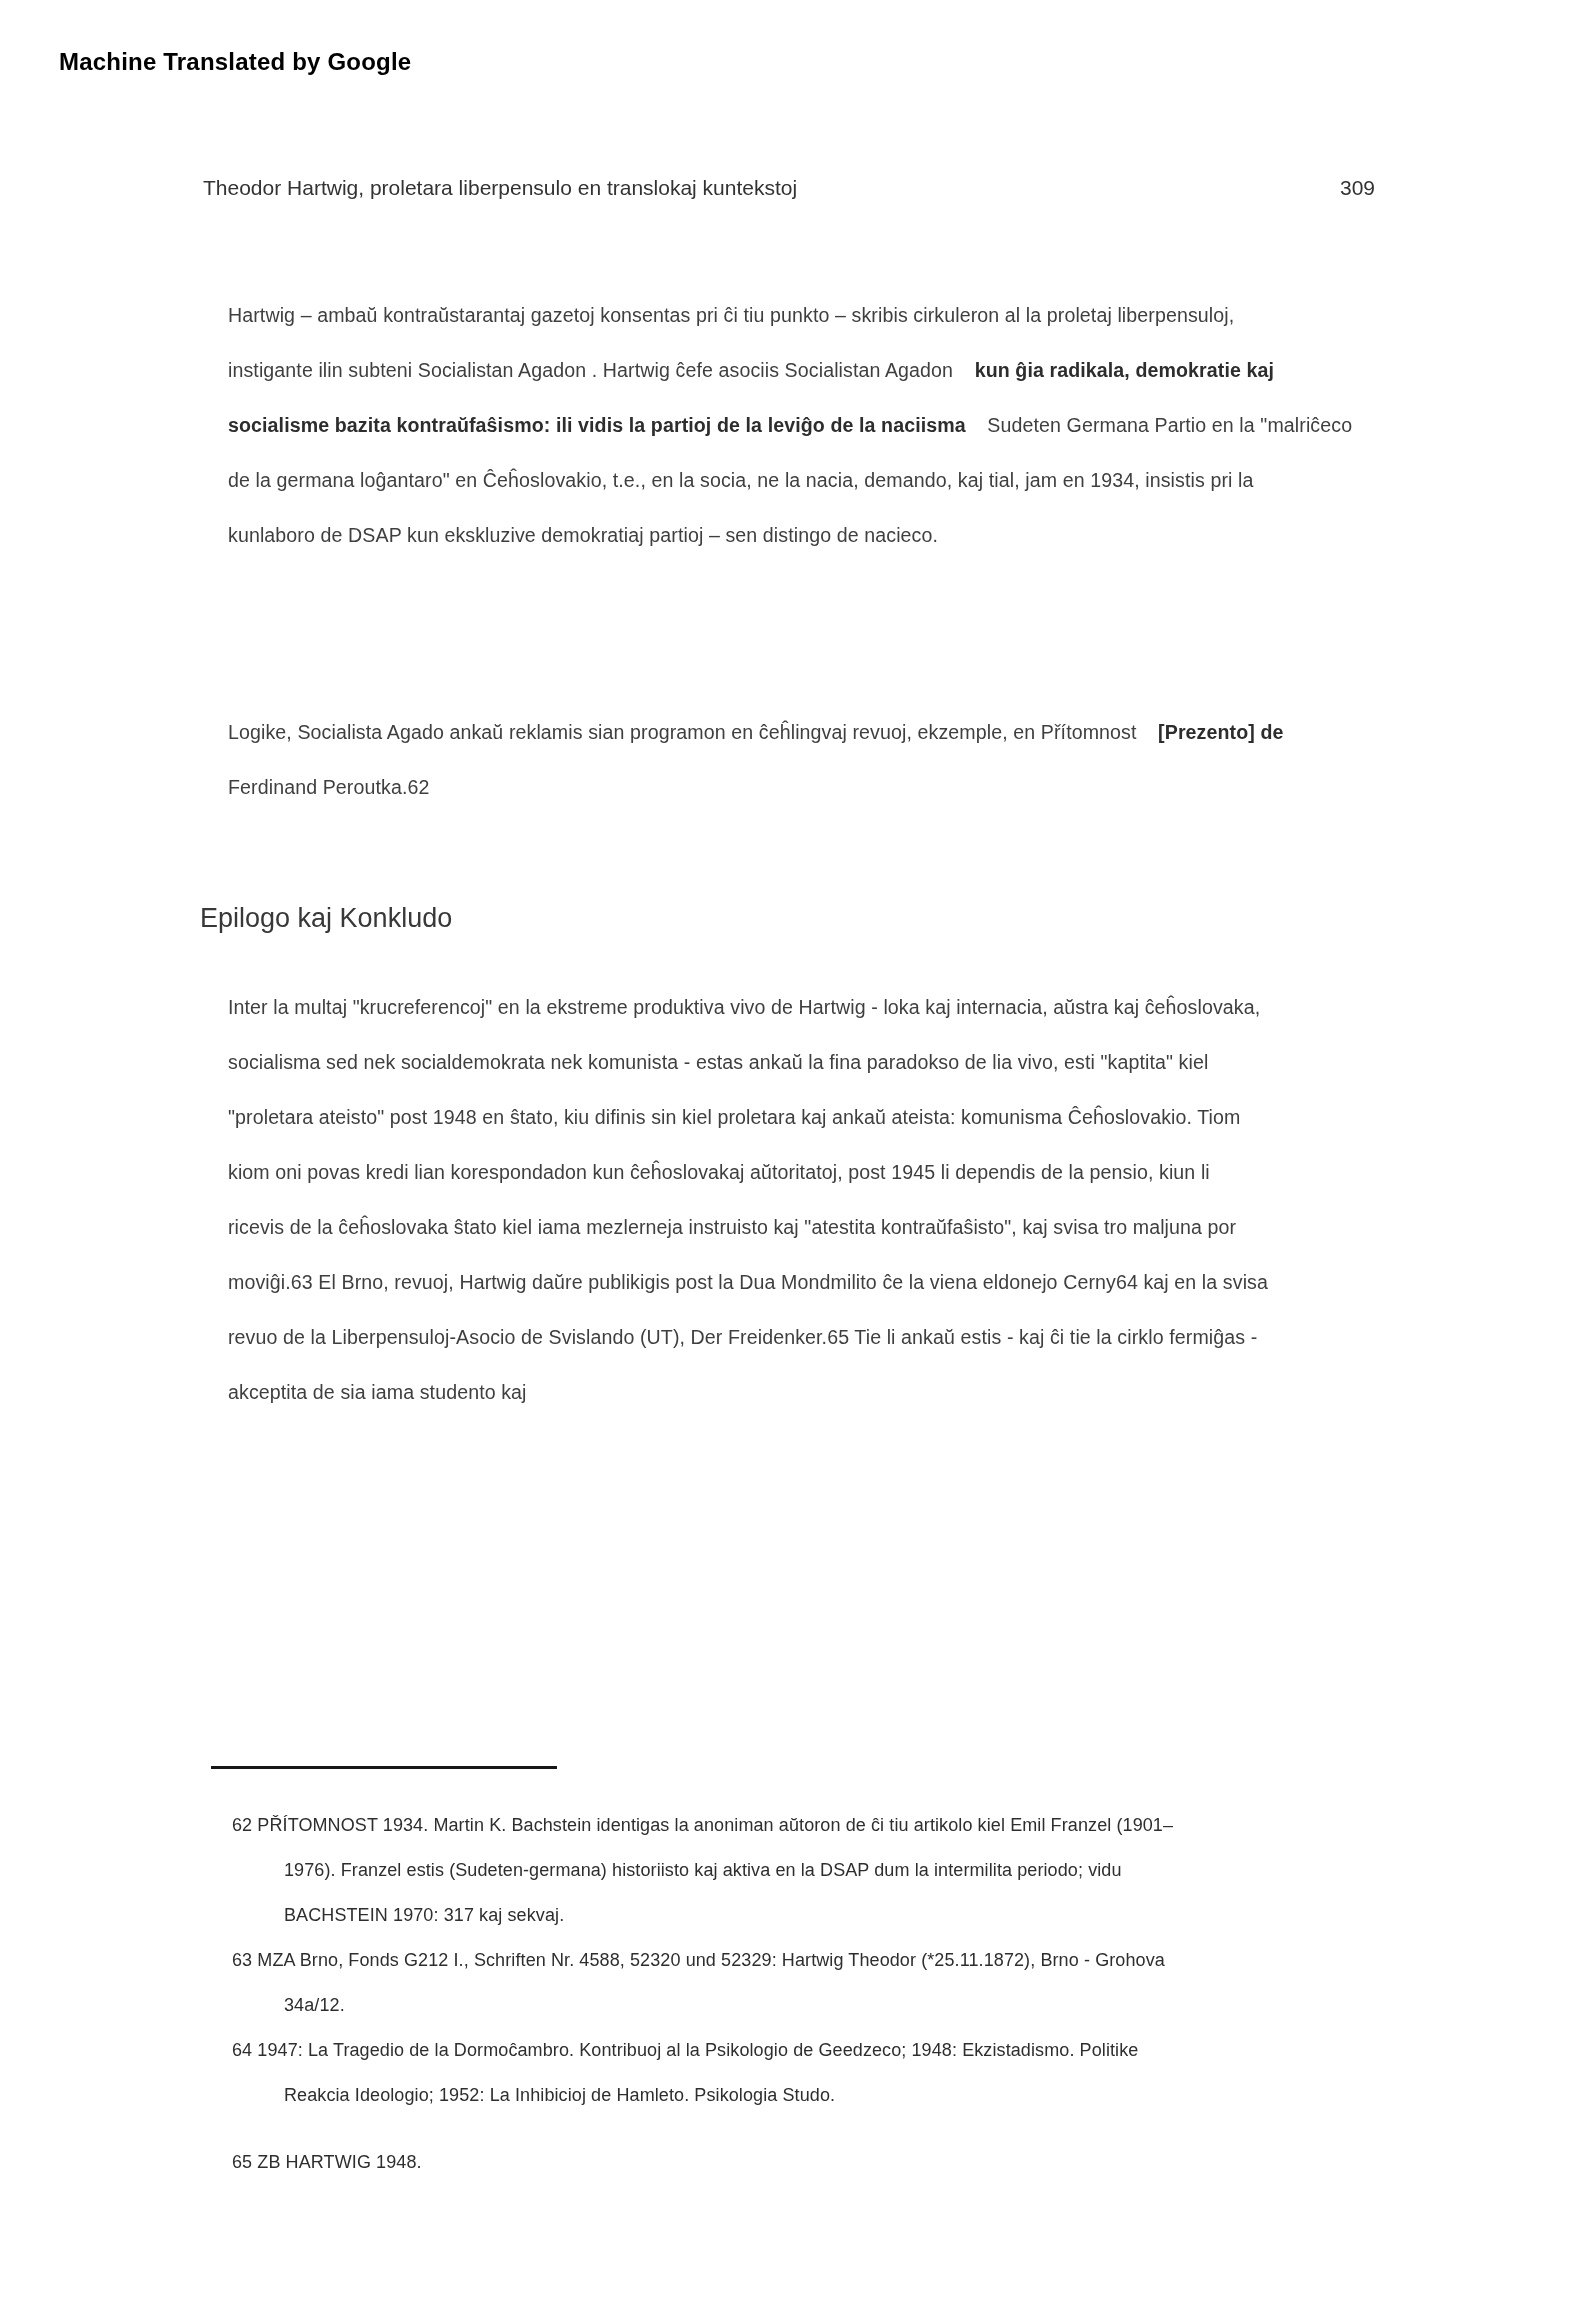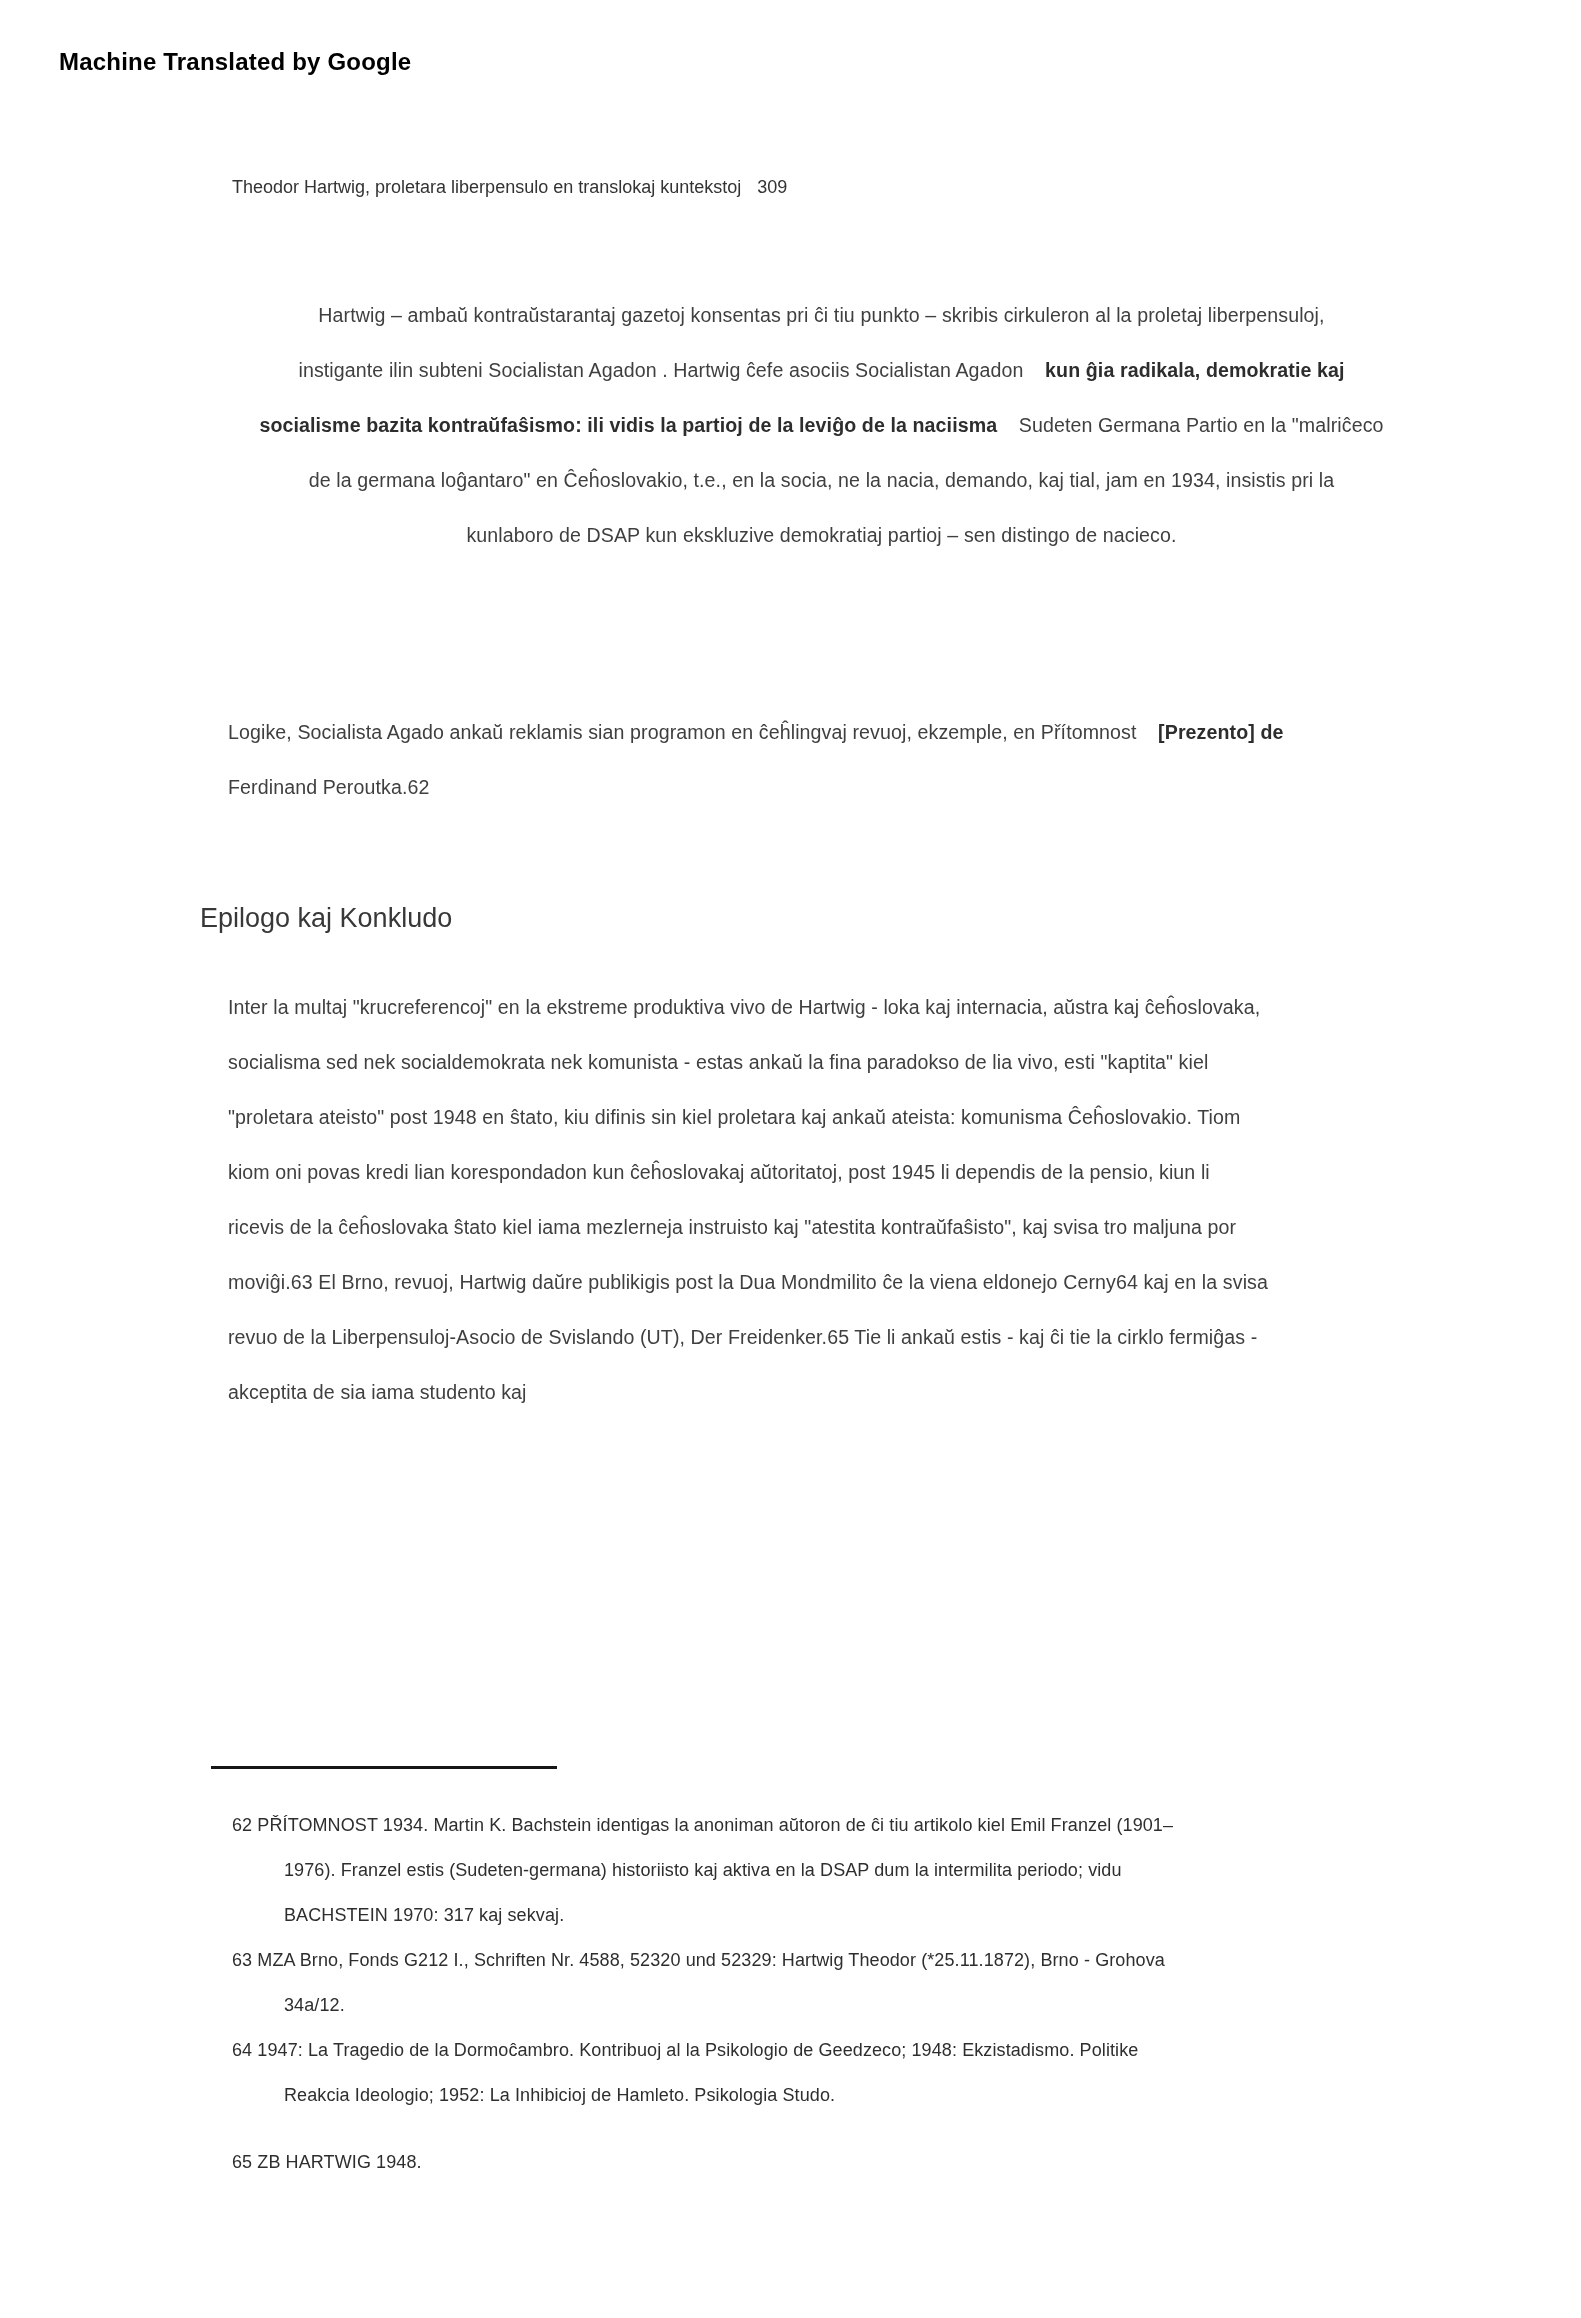--- a/index.html
+++ b/index.html
@@ -18,40 +18,41 @@
     left: 27px;
     top: 16px;
     font-size: 24px;
     font-weight: bold;
     color: #000000;
     letter-spacing: 0.2px;
     white-space: nowrap;
   }
   .title-row {
     position: absolute;
-    left: 192px;
+    left: 163px;
     top: 134px;
     width: 1188px;
     display: flex;
+    justify-content: space-between;
     align-items: flex-start;
-    font-size: 18px;
+    font-size: 21px;
     line-height: 27px;
     color: #333333;
   }
   .title-row .pgnum { color: #333333; }
   .para {
     position: absolute;
     left: 180px;
     width: 1219px;
     font-size: 19.6px;
     line-height: 47px;
     letter-spacing: 0.1px;
     color: #3f3f3f;
   }
-  .p1 { top: 252px; text-align: center; }
+  .p1 { top: 252px; }
   .p2 { top: 669px; }
   .p3 { top: 944px; }
   .section-heading {
     position: absolute;
     left: 168px;
     top: 868px;
     font-size: 27px;
     line-height: 36px;
     color: #383838;
   }

